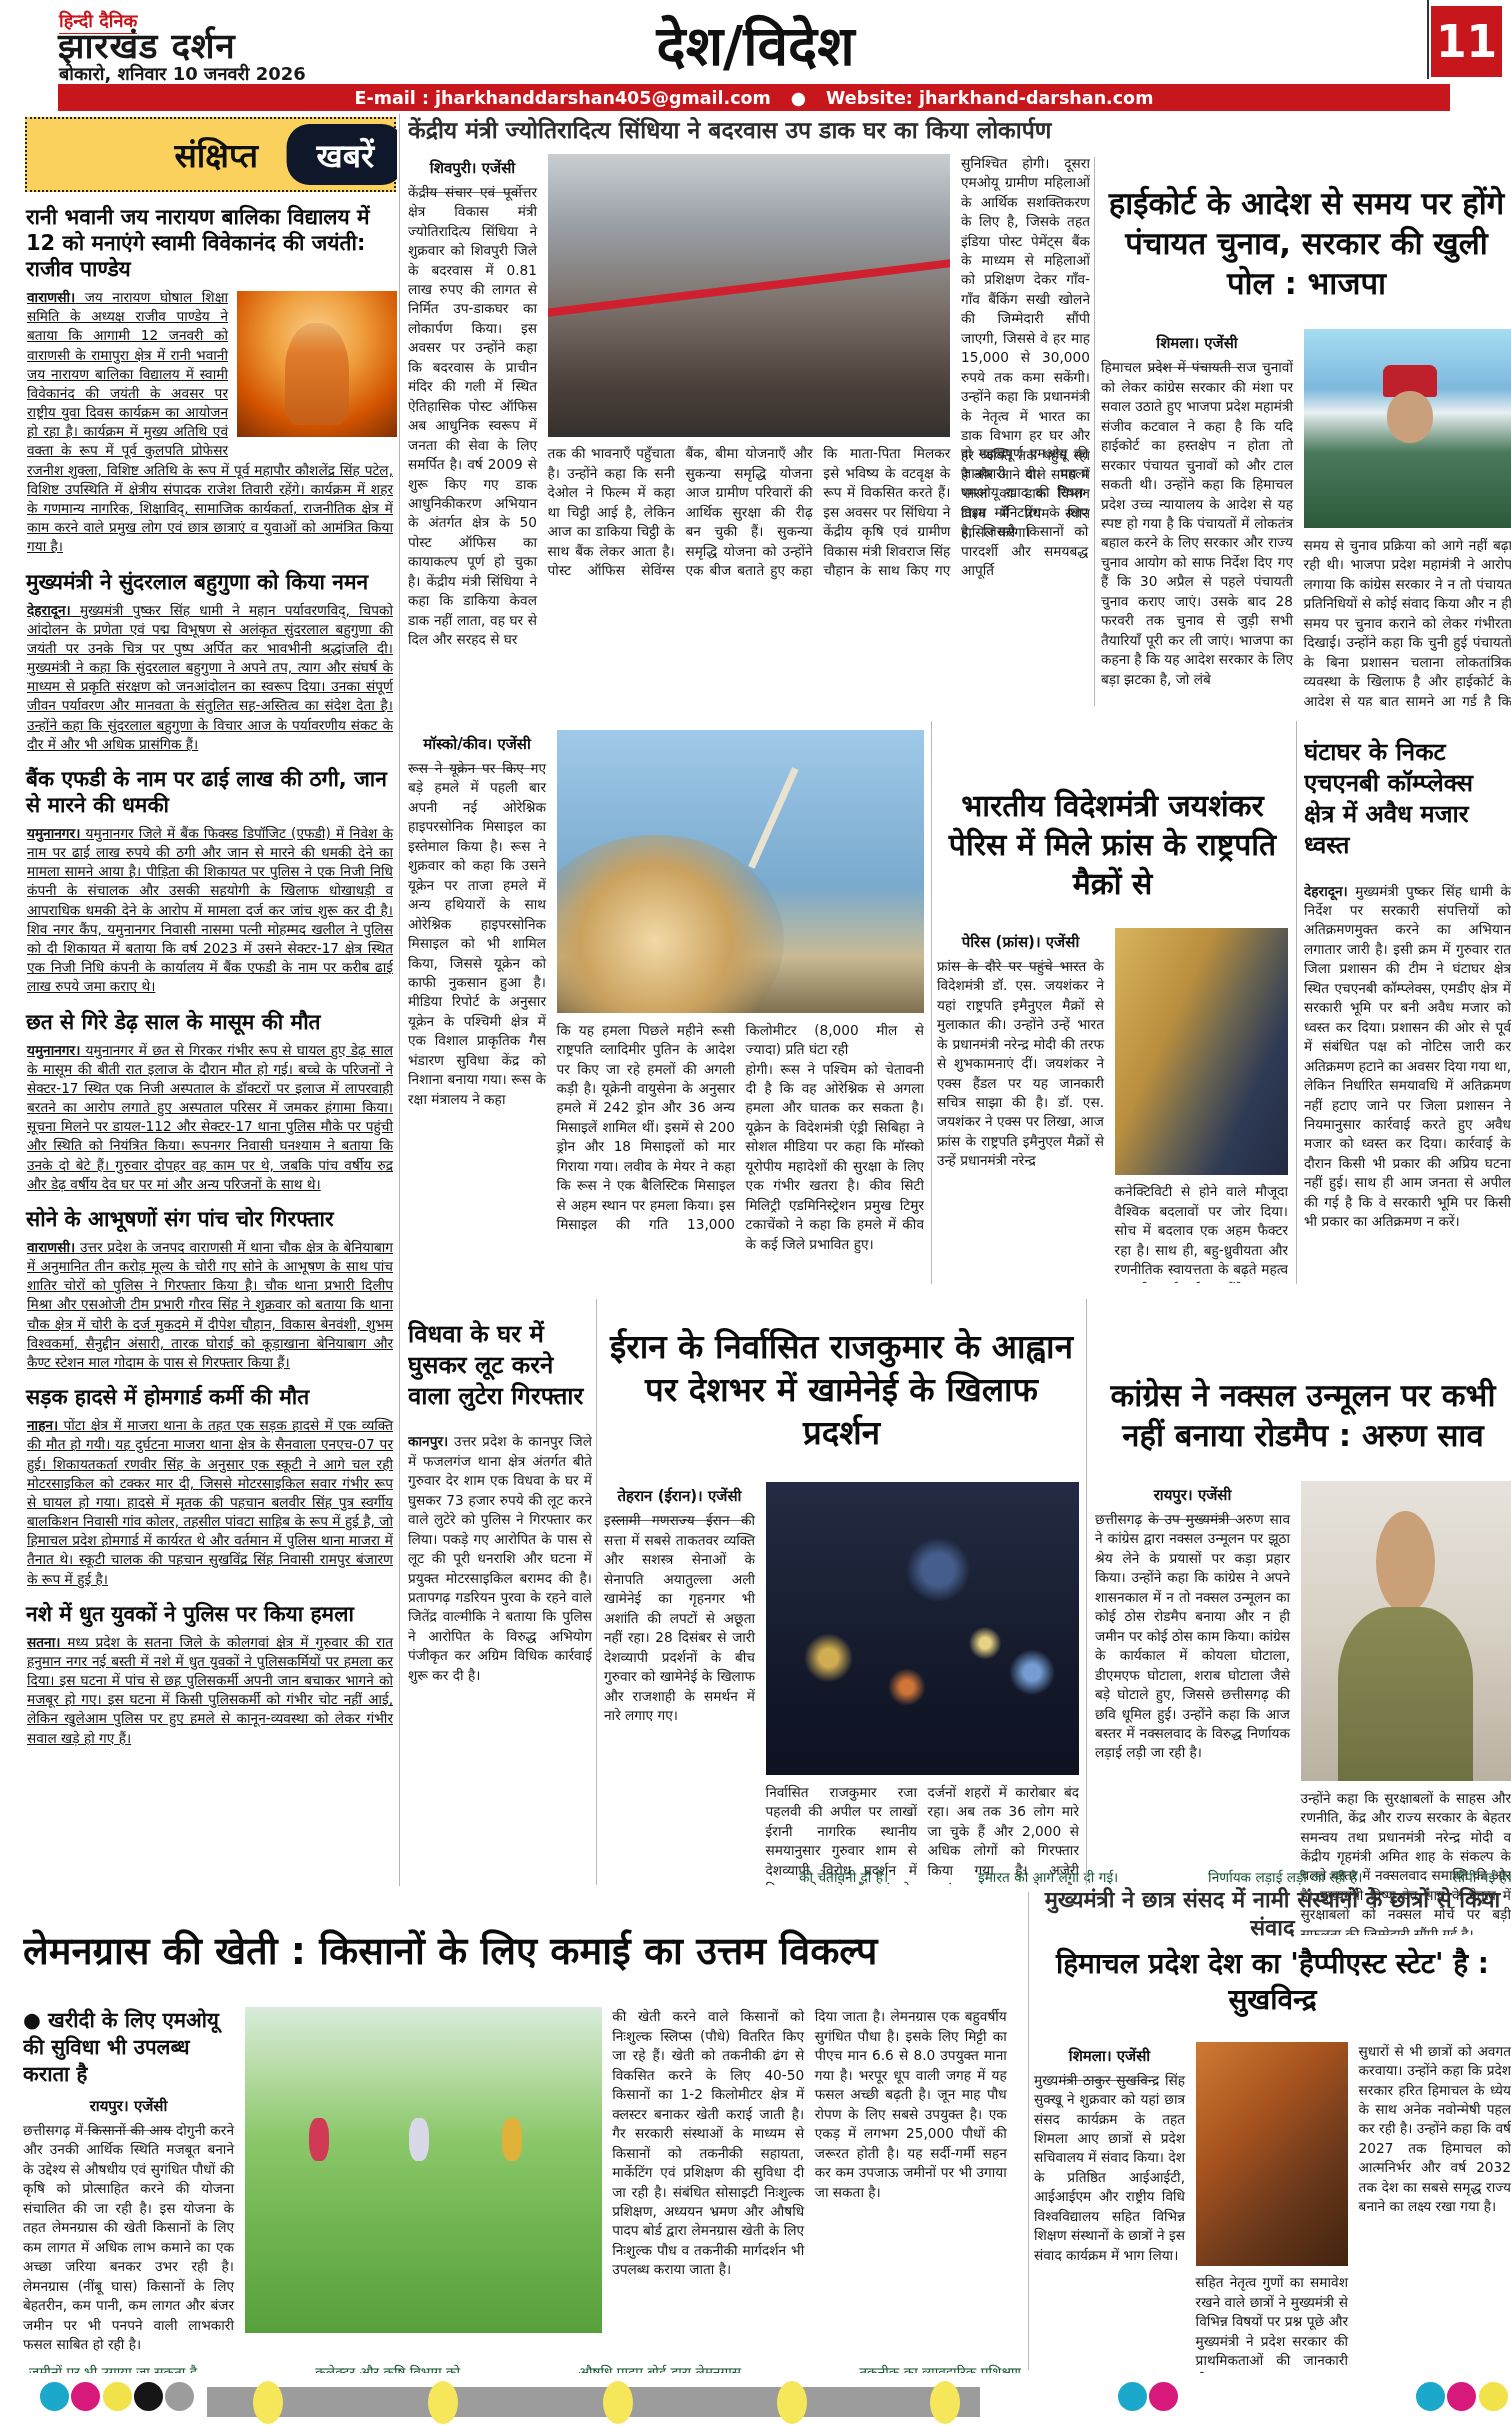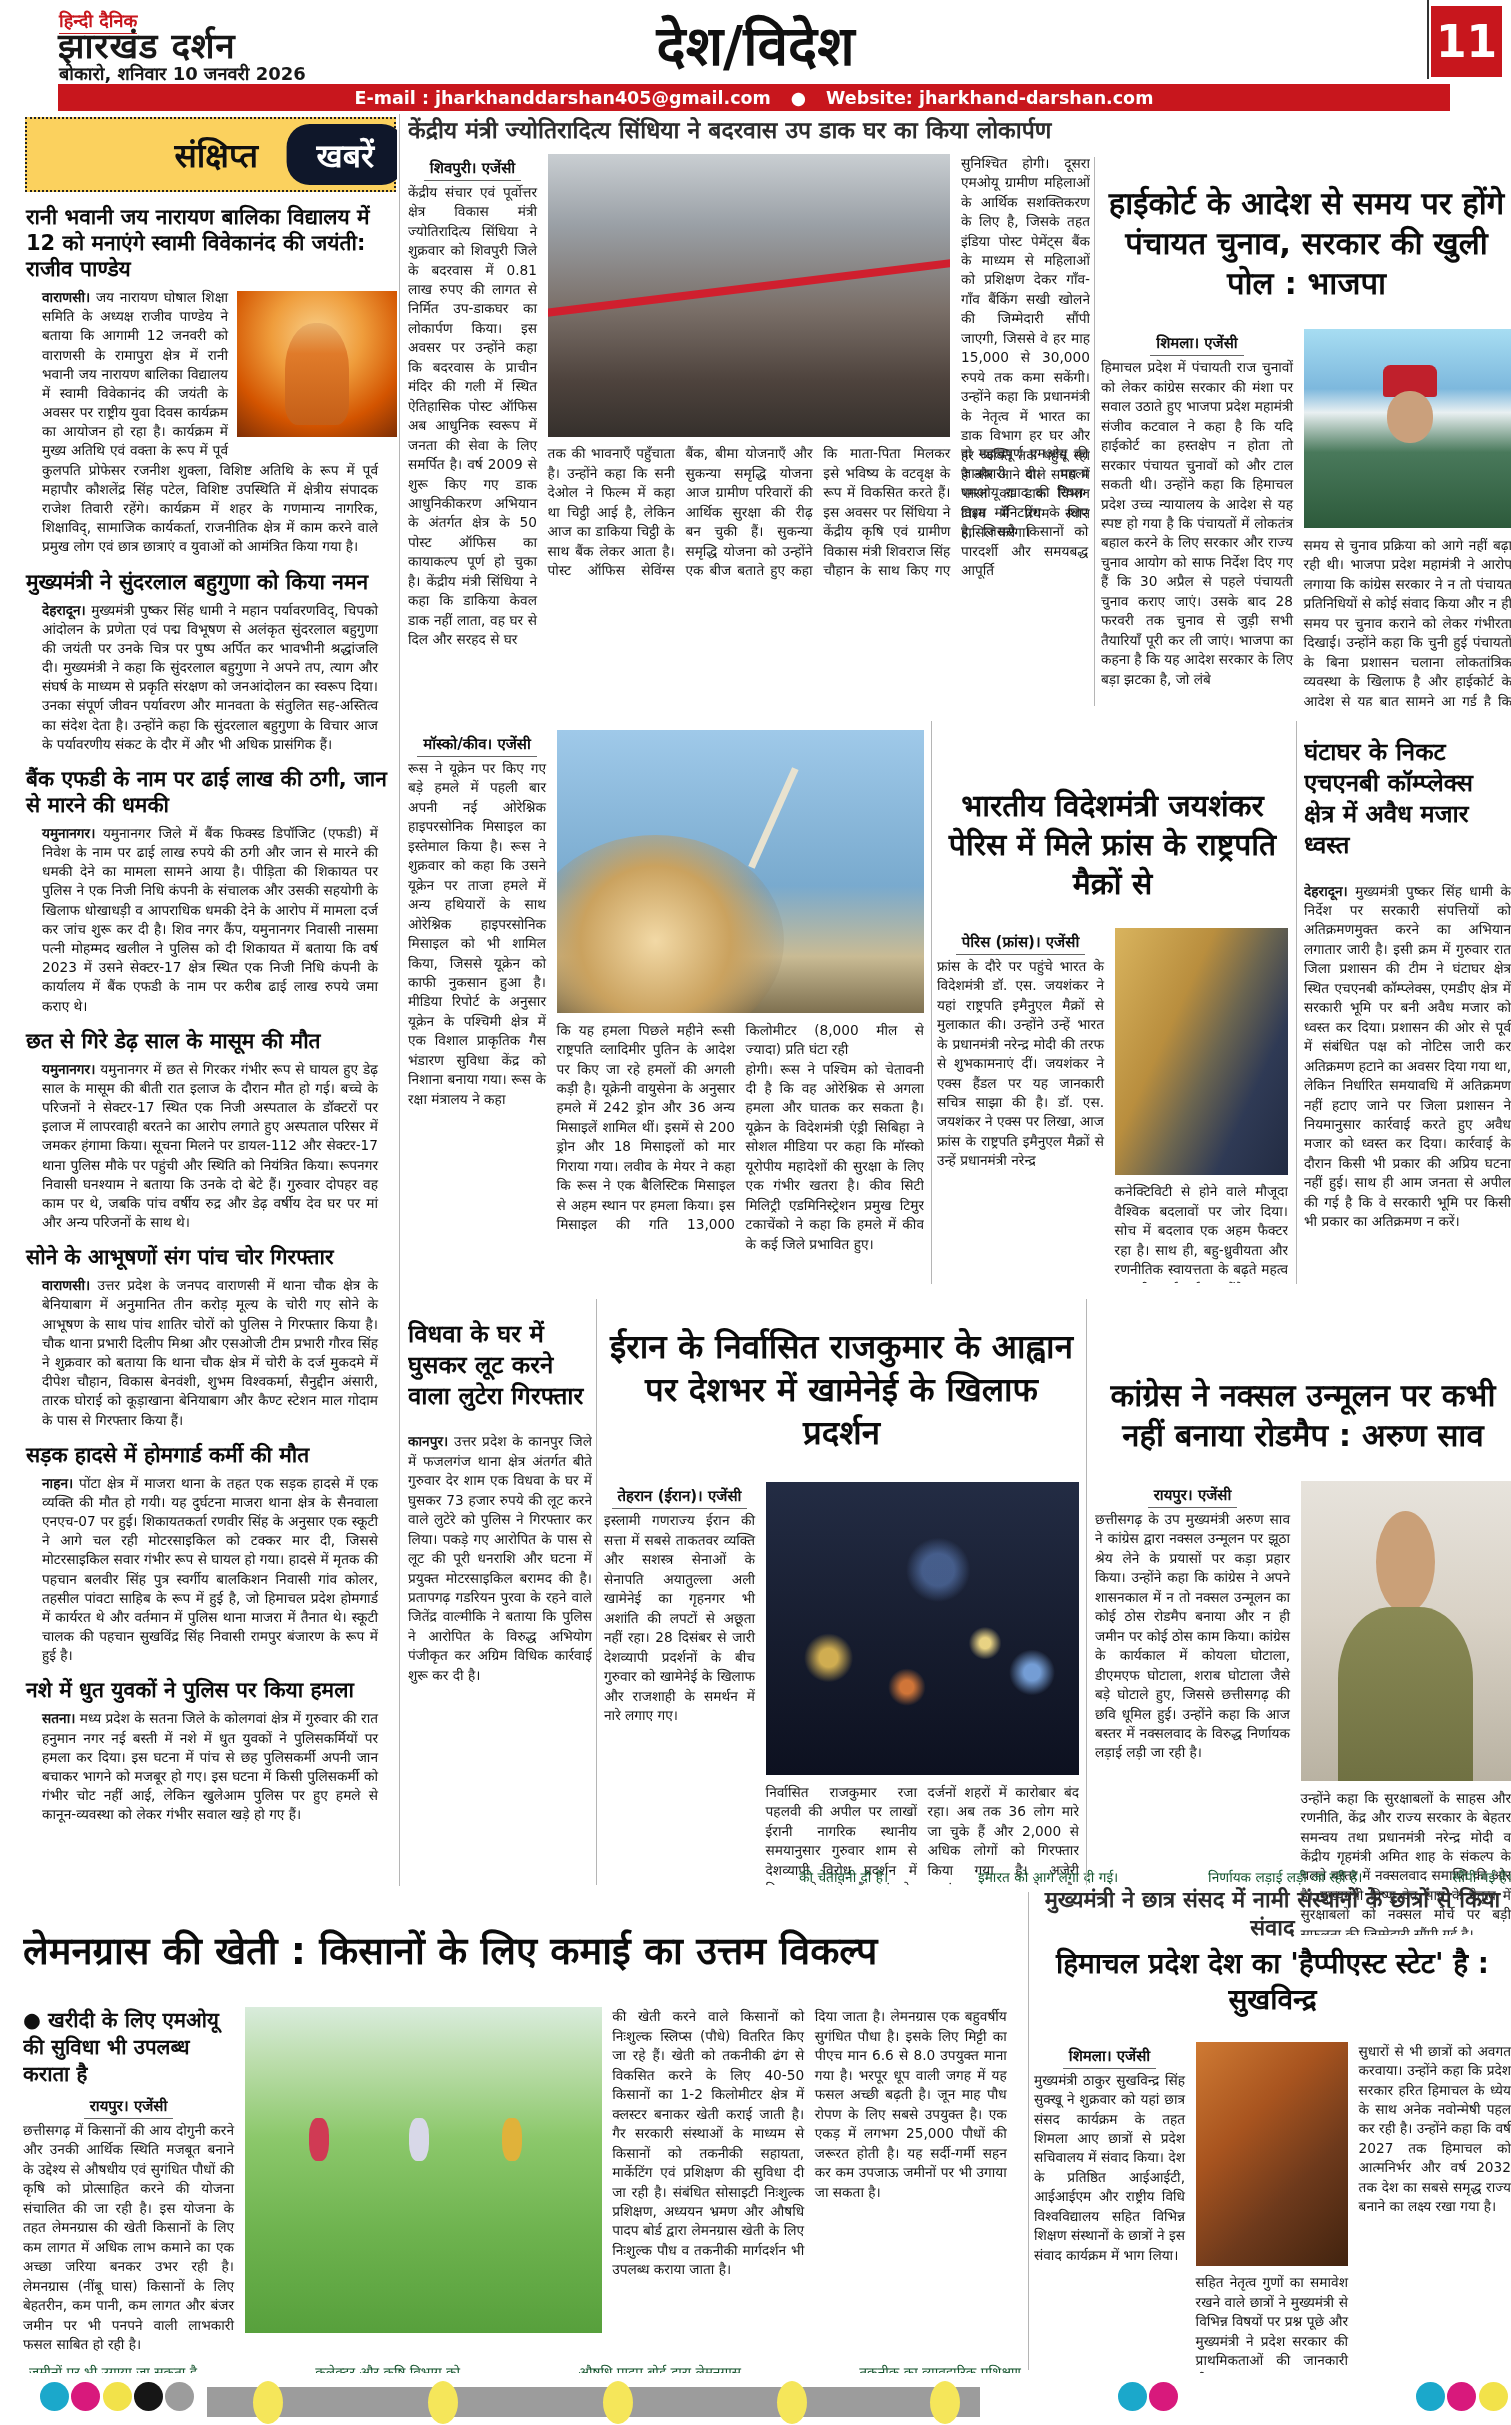--- a/index.html
+++ b/index.html
@@ -19,36 +19,36 @@
   .contact-bar{position:absolute;left:58px;top:84px;width:1392px;height:27px;background:#c8161d;color:#fff;
                display:flex;align-items:center;justify-content:center;gap:20px;font-weight:bold;font-size:17.5px;}
   
   .art{position:absolute;overflow:hidden;}
   .kicker{font-size:23px;font-weight:bold;color:#2d2d2d;line-height:1.25;}
   .hl{font-weight:bold;color:#0c0c0c;text-align:center;line-height:1.3;}
   .hl-left{text-align:left;}
   .body-txt{font-size:13.7px;line-height:1.42;text-align:justify;color:#161616;margin:0;}
   .loc{font-weight:bold;}
   .byline{font-weight:bold;text-align:center;font-size:15px;margin:3px 0 6px;}
-  .byline span{border-bottom:0.8px solid #666;padding:0 6px 3px;margin-top:26px;}
+  .byline span{border-bottom:0.8px solid #666;padding:0 6px 15px;margin-top:26px;}
   .row{display:flex;gap:10.6px;margin-top:9px;align-items:stretch;}
   .mid{flex:1;display:flex;flex-direction:column;gap:7.6px;min-width:0;}
   .cols2{columns:2;column-gap:10.6px;}
   .cols3{columns:3;column-gap:10.6px;}
   .ncol{flex:none;}
   .vrule{position:absolute;width:0.8px;background:#b5b5b5;}
   
   .briefs{position:absolute;left:23px;top:114px;width:374px;height:1772px;overflow:hidden;}
   .briefs-head{margin:3px 1.5px 7.6px;height:71px;background:#fbd15e;border:2.3px dotted #222;
                display:flex;align-items:center;justify-content:flex-end;gap:18px;padding:0 0 0 23px;}
   .briefs-head .t1{font-size:33px;font-weight:bold;color:#101010;}
   .pill{background:#0f172a;color:#fff;font-size:32px;font-weight:bold;padding:9px 30px;
         border-radius:23px;transform:translateX(10.6px);}
   .brief-hl{font-size:21px;font-weight:bold;line-height:1.24;margin:12px 3px 6px;color:#0c0c0c;}
-  .brief-body{font-size:13.7px;line-height:1.4;text-align:justify;margin:0 19px 6px;}
+  .brief-body{font-size:13.7px;line-height:1.4;text-align:justify;margin:0 4px 6px;text-decoration:underline;}
   
   .photo{position:relative;width:100%;overflow:hidden;background:#ccc;}
   .ph-vivek{float:right;width:160px;height:146px;margin:3px 0 4.6px 9px;
             background:radial-gradient(circle at 50% 30%,#f9d08a 0%,#ef9d3c 35%,#d35400 70%,#7e2f06 100%);}
   .ph-vivek .fig{position:absolute;left:30%;top:22%;width:40%;height:70%;border-radius:45% 45% 20% 20%;
                  background:linear-gradient(180deg,#e8b06a 0%,#e07b2a 30%,#c45e17 100%);}
   .ph-ribbon{height:283px;background:linear-gradient(180deg,#c9ced2 0%,#9aa0a6 25%,#7a6f68 55%,#4e433d 80%,#35302c 100%);}
   .ph-ribbon .ribbon-line{position:absolute;left:-4%;top:46%;width:108%;height:7.6px;background:#d01f2e;
                           transform:rotate(-7deg);}
   .ph-mountain{height:199px;background:linear-gradient(180deg,#a7ddf2 0%,#7db8dd 30%,#e9f0f2 42%,#49795b 62%,#2d5a3b 100%);}

